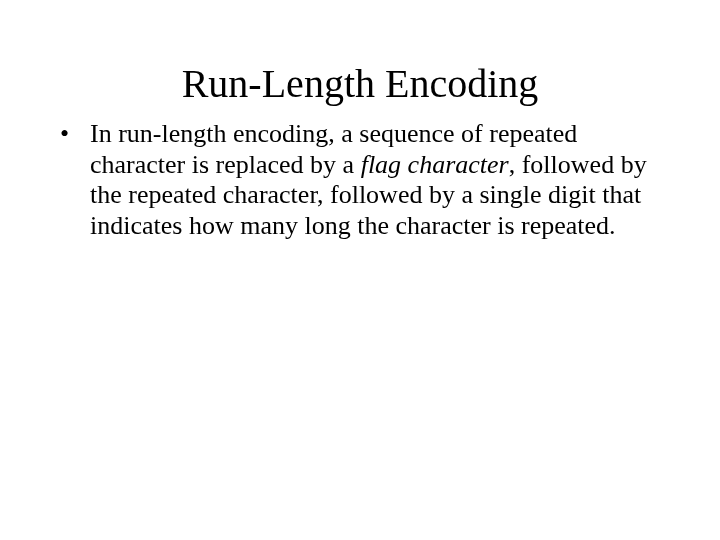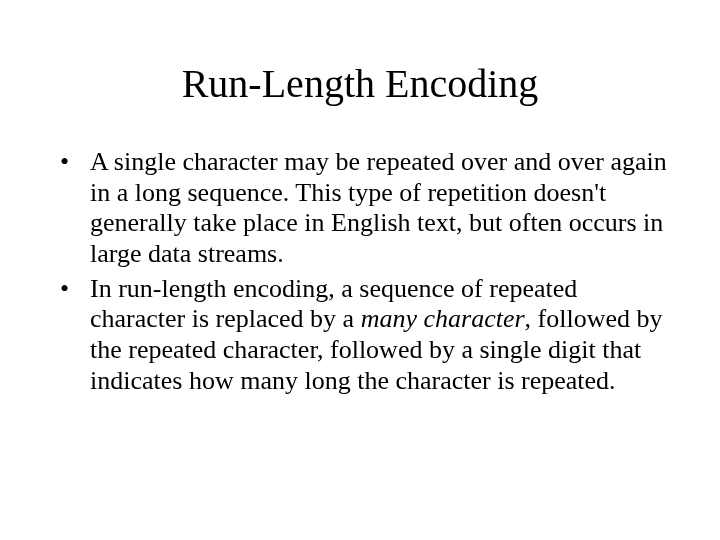--- a/index.html
+++ b/index.html
@@ -12,21 +12,21 @@
       height: 540px;
       background: #ffffff;
       font-family: "Times New Roman", Times, serif;
       color: #000000;
       padding: 60px 50px 40px 50px;
     }
     .title {
       font-size: 40px;
       text-align: center;
       font-weight: normal;
-      margin-bottom: 40px;
+      margin-bottom: 12px;
     }
     .bullet-list {
       list-style: none;
       padding-left: 0;
     }
     .bullet-item {
       font-size: 26px;
       line-height: 1.18;
       margin-bottom: 4px;
       padding-left: 40px;
@@ -41,15 +41,14 @@
     .italic {
       font-style: italic;
     }
   </style>
 </head>
 <body>
 
 <h1 class="title">Run-Length Encoding</h1>
 
 <ul class="bullet-list">
-  <li class="bullet-item"><span>A single character may be repeated over and over again in a long sequence. This type of repetition doesn't generally take place in English text, but often occurs in large data streams.</span><span class="italic"></span><span></span></li>
-  <li class="bullet-item"><span>In run-length encoding, a sequence of repeated character is replaced by a </span><span class="italic">many character</span><span>, followed by the repeated character, followed by a single digit that indicates how many long the character is repeated.</span></li>
+  <li class="bullet-item"><span>In run-length encoding, a sequence of repeated character is replaced by a </span><span class="italic">flag character</span><span>, followed by the repeated character, followed by a single digit that indicates how many long the character is repeated.</span></li>
 </ul>
 
 </body></html>

